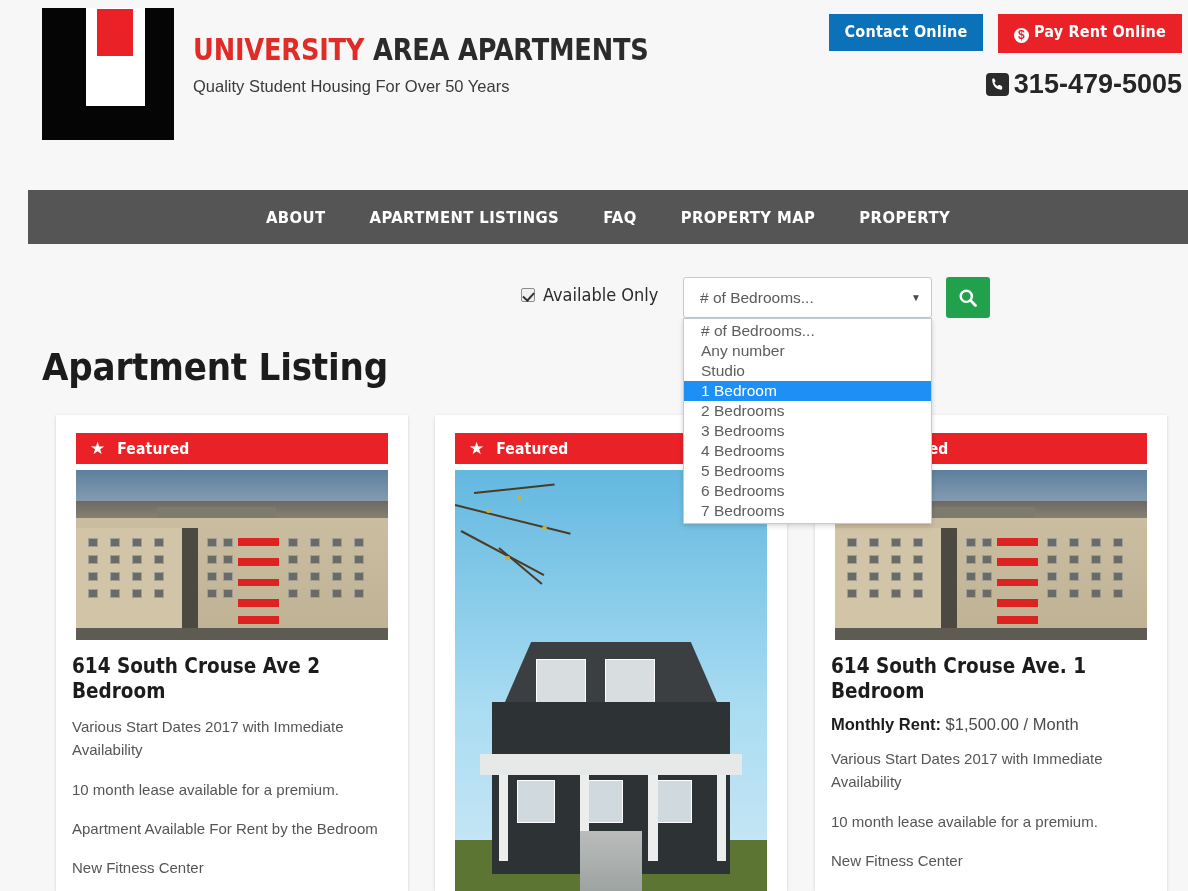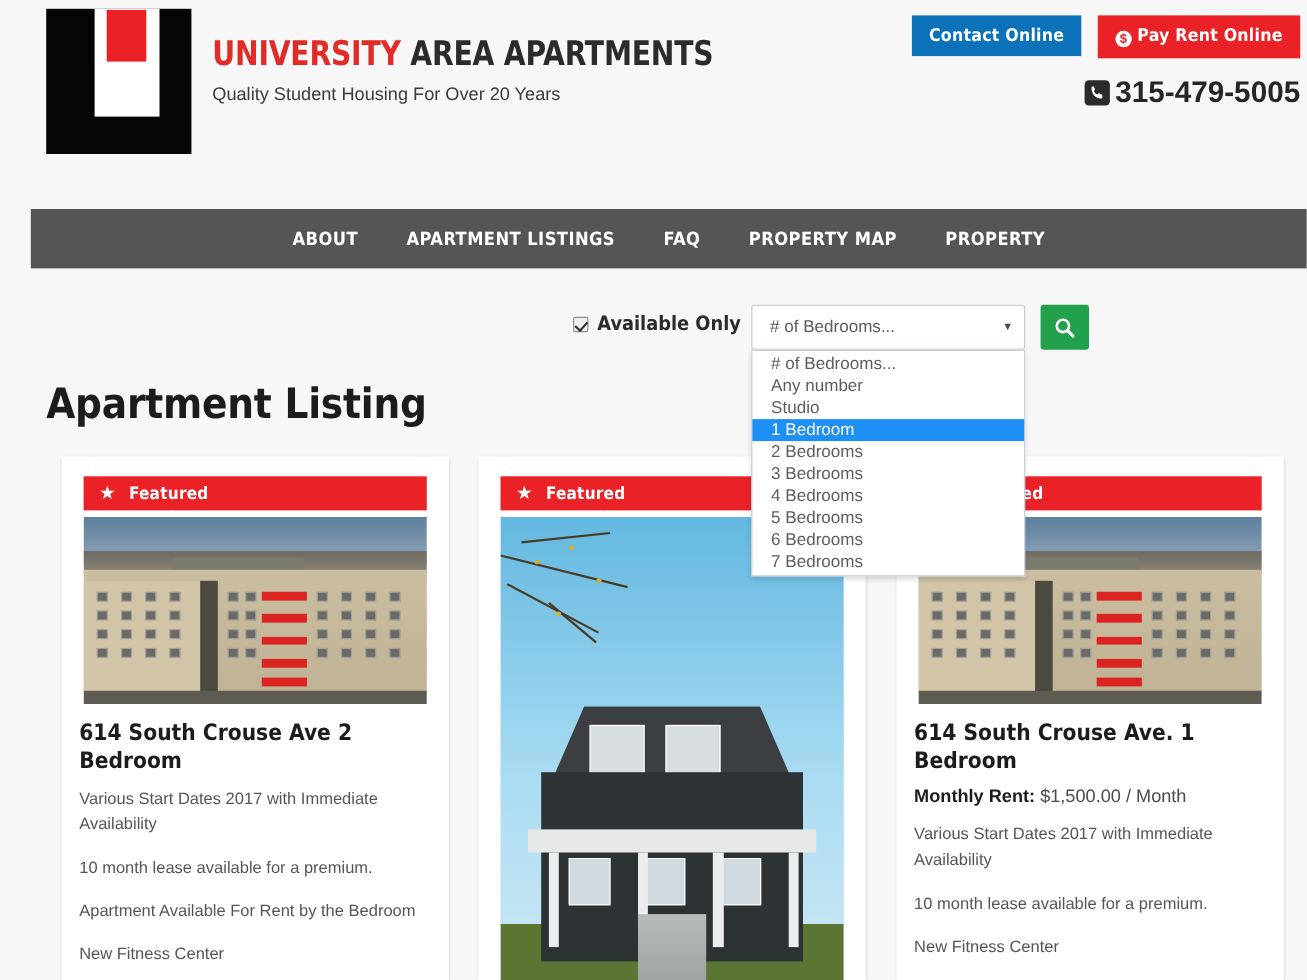--- a/index.html
+++ b/index.html
@@ -102,21 +102,21 @@
     width: 14px; height: 14px; border: 1px solid #8d8d8d; background: #f0f0f0;
     border-radius: 2px; position: relative; margin-right: 8px; cursor: pointer;
   }
   .avail-box:after {
     content: ""; position: absolute; left: 3px; top: 1px;
     width: 5px; height: 9px; border: solid #333; border-width: 0 2px 2px 0;
     transform: rotate(42deg);
   }
   .avail-text {
     font-family: "DejaVu Sans Condensed", "Liberation Sans Narrow", "Liberation Sans", sans-serif;
-    font-size: 18px; font-weight: bold; color: #2b2b2b; white-space: nowrap;
+    font-size: 18px; font-weight: normal; color: #2b2b2b; white-space: nowrap;
   }
   .select-box {
     position: absolute; left: 683px; top: 5px; width: 249px; height: 41px;
     background: #fff; border: 1px solid #c9c9c9; border-radius: 3px;
     display: flex; align-items: center; padding: 0 10px 0 16px; cursor: pointer;
   }
   .select-value { flex: 1; font-size: 15.5px; color: #5a5a5a; }
   .select-caret { font-size: 10px; color: #4a4a4a; }
   .search-btn {
     position: absolute; left: 946px; top: 5px; width: 44px; height: 41px;
@@ -228,21 +228,21 @@
 
   <div class="header">
 
     <div class="logo">
       <div class="logo-notch"></div>
       <div class="logo-red"></div>
     </div>
 
     <div class="brand">
       <div class="brand-title"><span class="red">UNIVERSITY</span><span> AREA APARTMENTS</span></div>
-      <p class="brand-tag">Quality Student Housing For Over 20 Years</p>
+      <p class="brand-tag">Quality Student Housing For Over 50 Years</p>
     </div>
 
     <div class="header-actions">
       <button class="btn btn-contact">Contact Online</button>
       <button class="btn btn-pay"><span class="dollar-icon">$</span><span>Pay Rent Online</span></button>
       <div class="phone-line"><span class="phone-icon"><svg width="15" height="15" viewBox="0 0 16 16">
               <path fill="#fff" d="M3.6 1.2c.5 0 1 .3 1.2.8l.9 2c.2.5.1 1-.3 1.3l-.8.7c.8 1.6 2 2.8 3.6 3.6l.7-.8c.3-.4.8-.5 1.3-.3l2 .9c.5.2.8.7.8 1.2v1.6c0 .8-.7 1.4-1.5 1.3C6.3 13 3 9.7 2.3 3.2c-.1-.8.5-1.5 1.3-1.5z"></path>
           </svg></span><span>315-479-5005</span></div>
     </div>
   </div>

